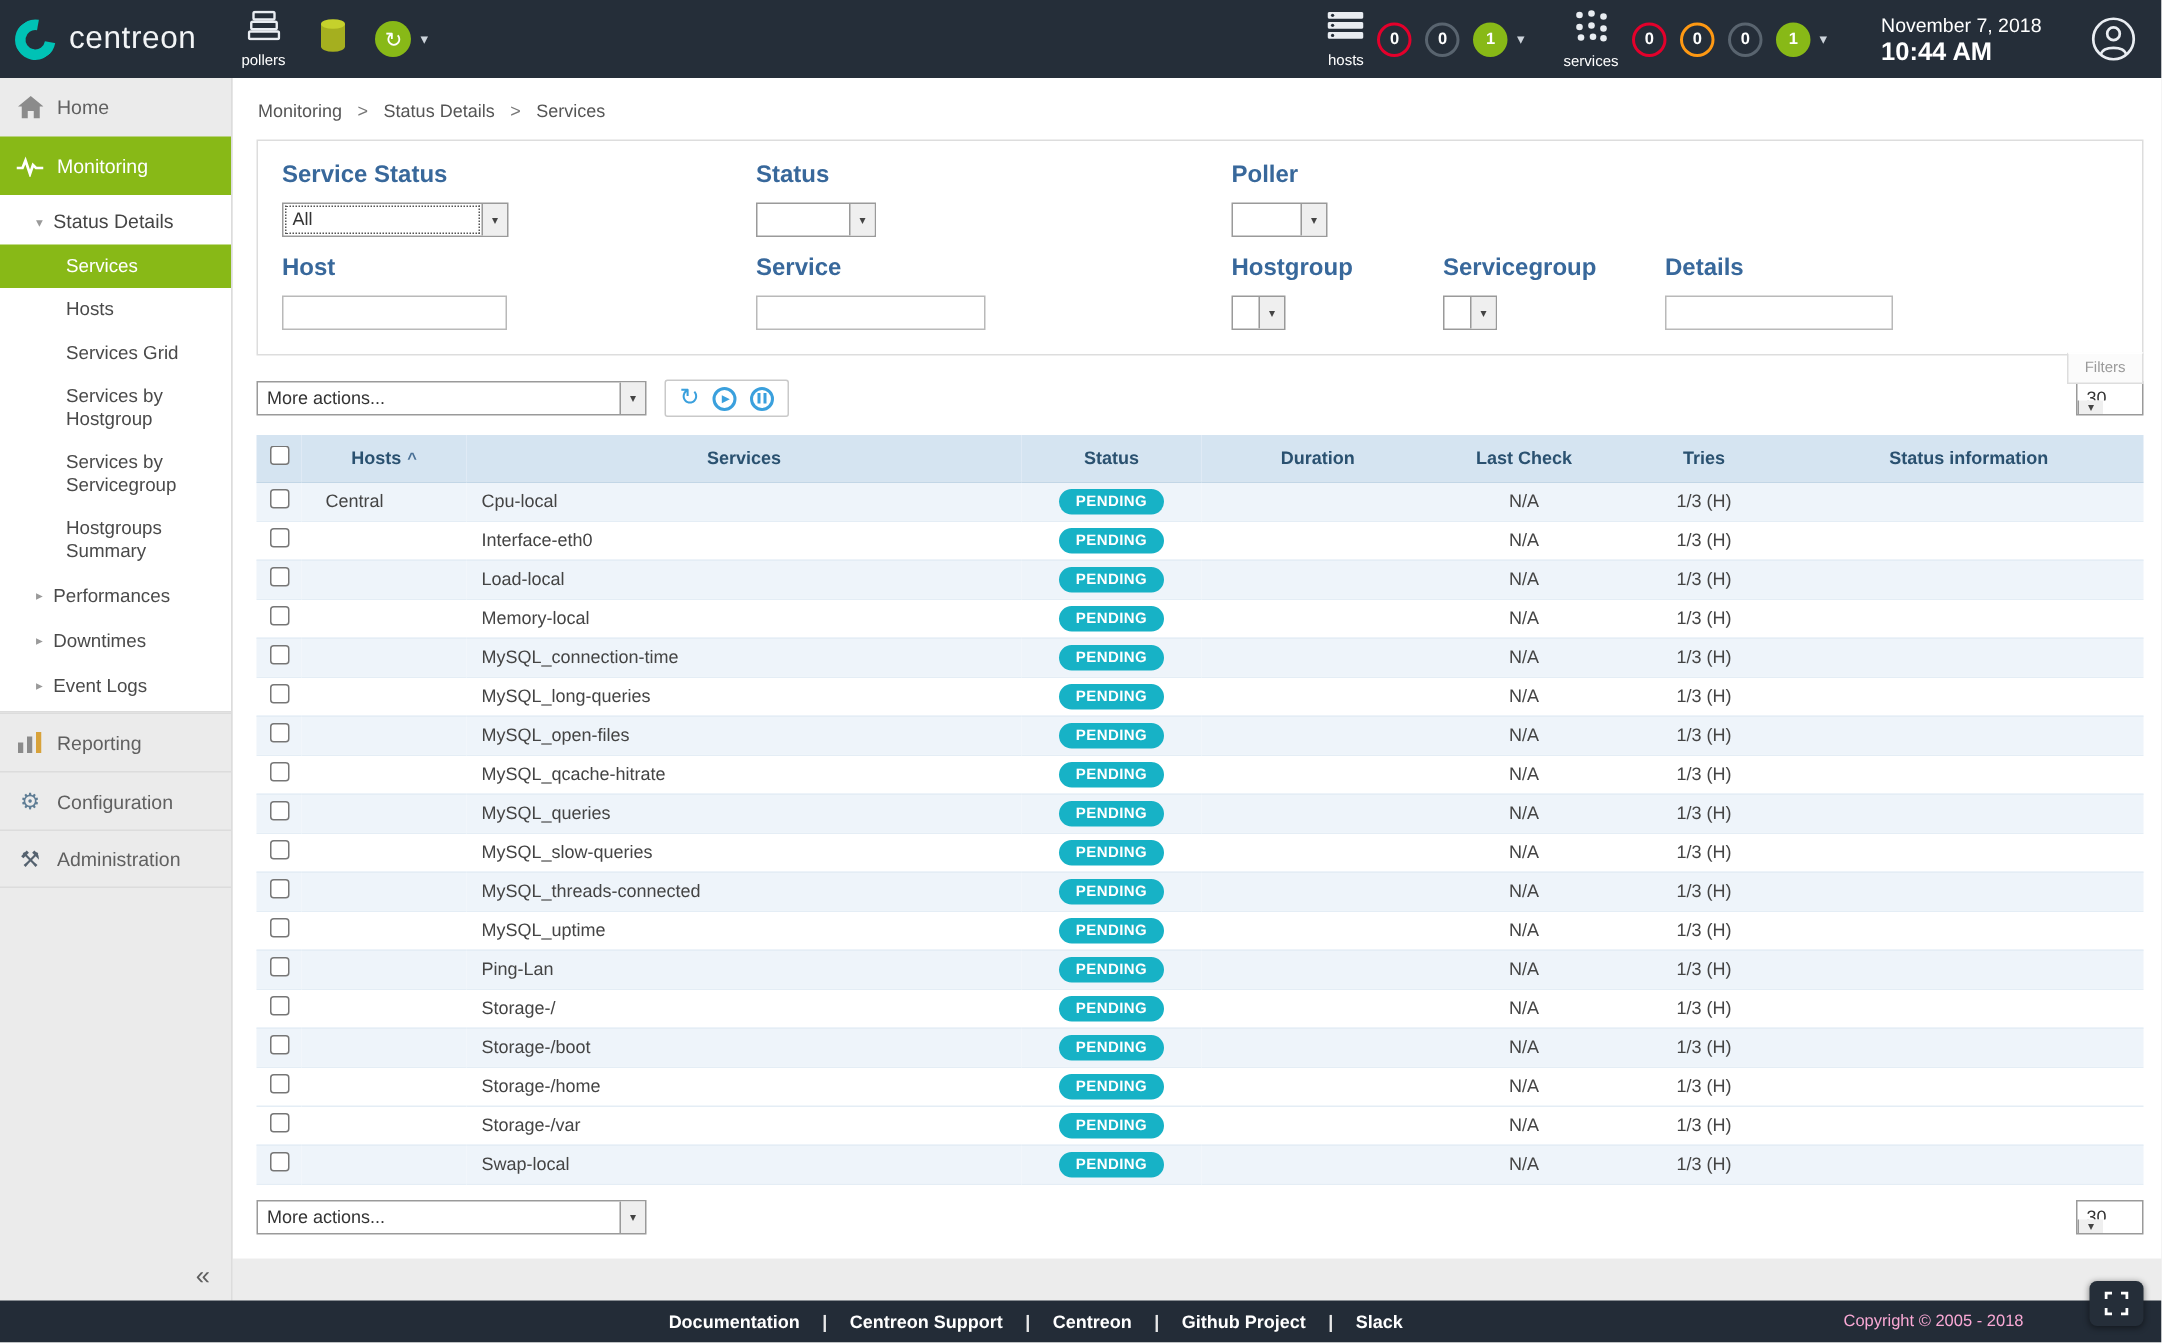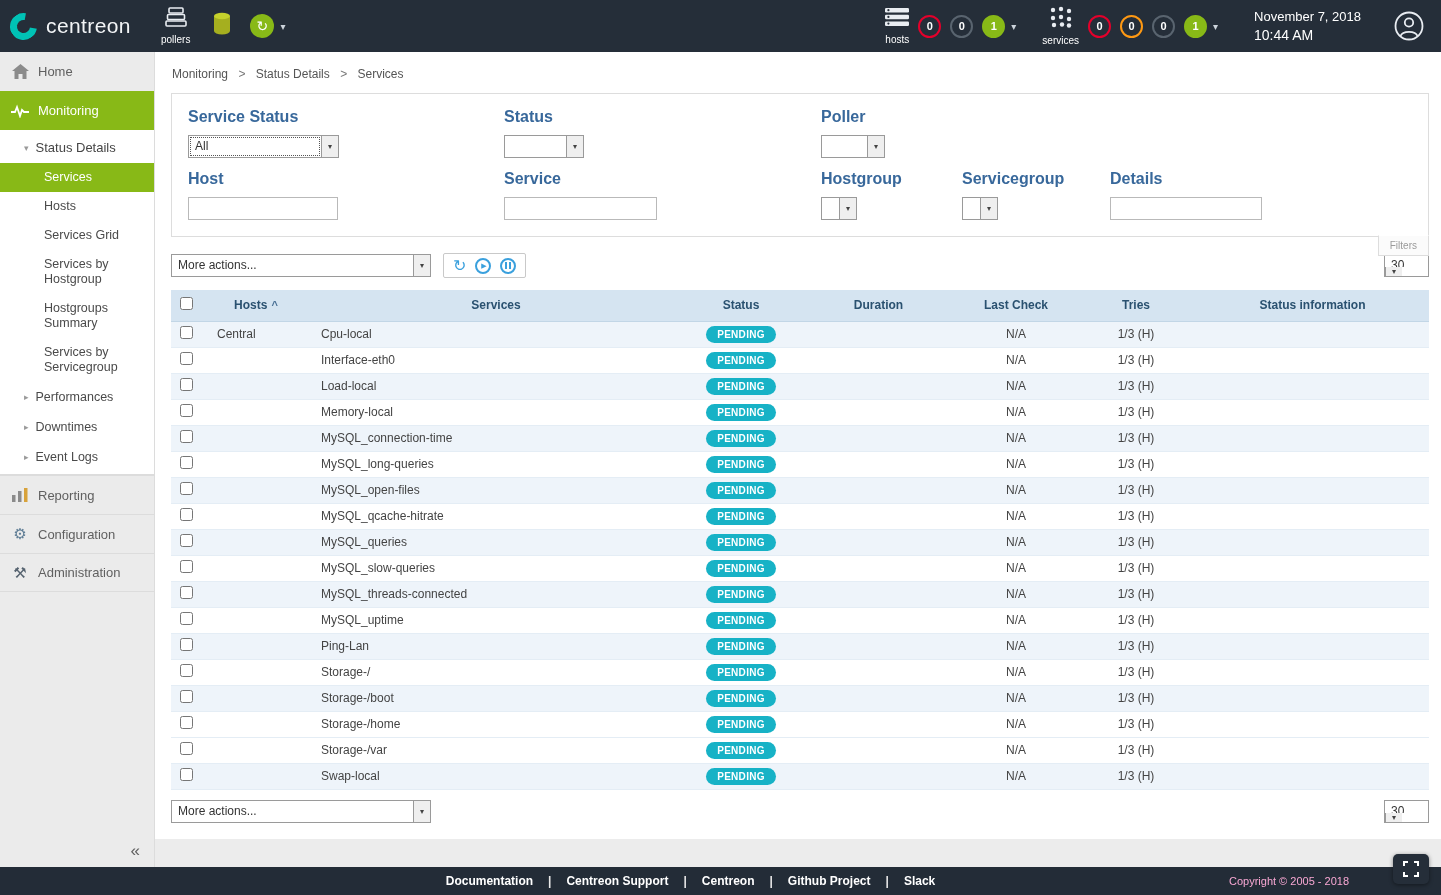--- a/index.html
+++ b/index.html
@@ -21,21 +21,21 @@
   .tb-chev { color:#cdd4dc; font-size:10px; margin-left:6px; }
   .tb-right { margin-left:auto; display:flex; align-items:center; }
   .badge { min-width:23px; height:23px; padding:0 4px; border-radius:12px; display:flex; align-items:center; justify-content:center; font-size:11px; font-weight:bold; color:#fff; border:2px solid; margin-left:9px; }
   .badge-red { border-color:#e4002b; }
   .badge-orange { border-color:#ff9913; }
   .badge-neutral { border-color:#59646f; }
   .badge-green { border-color:#88b917; background:#88b917; }
   .g-hosts { margin-left:0; }
   .g-services { margin-left:26px; }
   .tb-datetime { margin-left:36px; color:#fff; font-size:13px; line-height:18px; }
-  .tb-datetime .t-time { font-size:14px; }
+  .tb-datetime .t-time { font-size:17px;font-weight:bold; }
   .tb-user { margin-left:32px; cursor:pointer; display:flex; }
 
   
   .body { flex:1; display:flex; min-height:0; background:#ececec; }
 
   
   .sidebar { width:155px; flex:0 0 155px; background:#ebebeb; border-right:1px solid #dcdcdc; font-size:13px; position:relative; }
   .side-item { display:flex; align-items:center; gap:8px; padding:0 10px; height:39px; color:#606060; cursor:pointer; }
   .side-item .s-icon { width:20px; display:flex; justify-content:center; font-size:15px; color:#8b8b8b; }
   .side-item.active-green { background:#88b917; color:#fff; }
@@ -240,24 +240,24 @@
         <div class="submenu-item">
           <span>Hosts</span>
         </div>
         <div class="submenu-item">
           <span>Services Grid</span>
         </div>
         <div class="submenu-item">
           <span>Services by Hostgroup</span>
         </div>
         <div class="submenu-item">
+          <span>Services by Servicegroup</span>
+        </div>
+        <div class="submenu-item">
           <span>Hostgroups Summary</span>
-        </div>
-        <div class="submenu-item">
-          <span>Services by Servicegroup</span>
         </div>
         <div class="submenu-branch">
           <span class="chev-sm">▸</span>
           <span>Performances</span>
         </div>
         <div class="submenu-branch">
           <span class="chev-sm">▸</span>
           <span>Downtimes</span>
         </div>
         <div class="submenu-branch">

